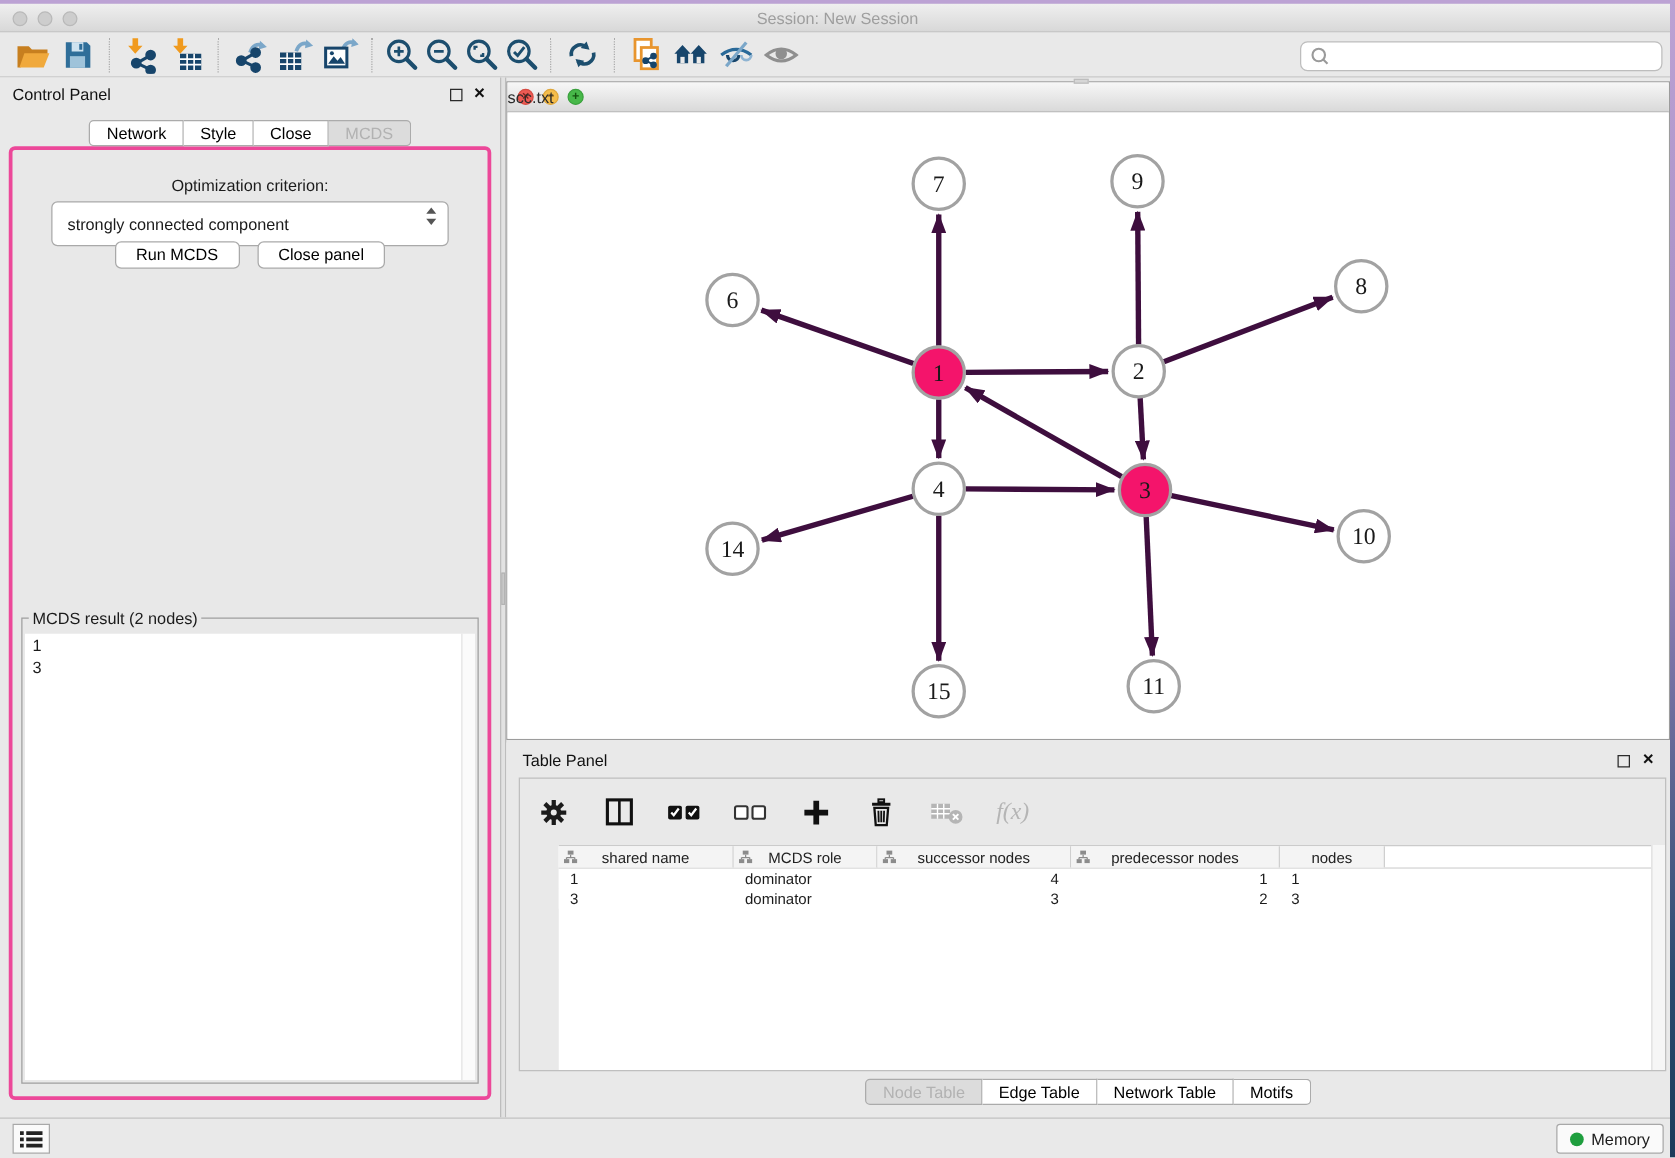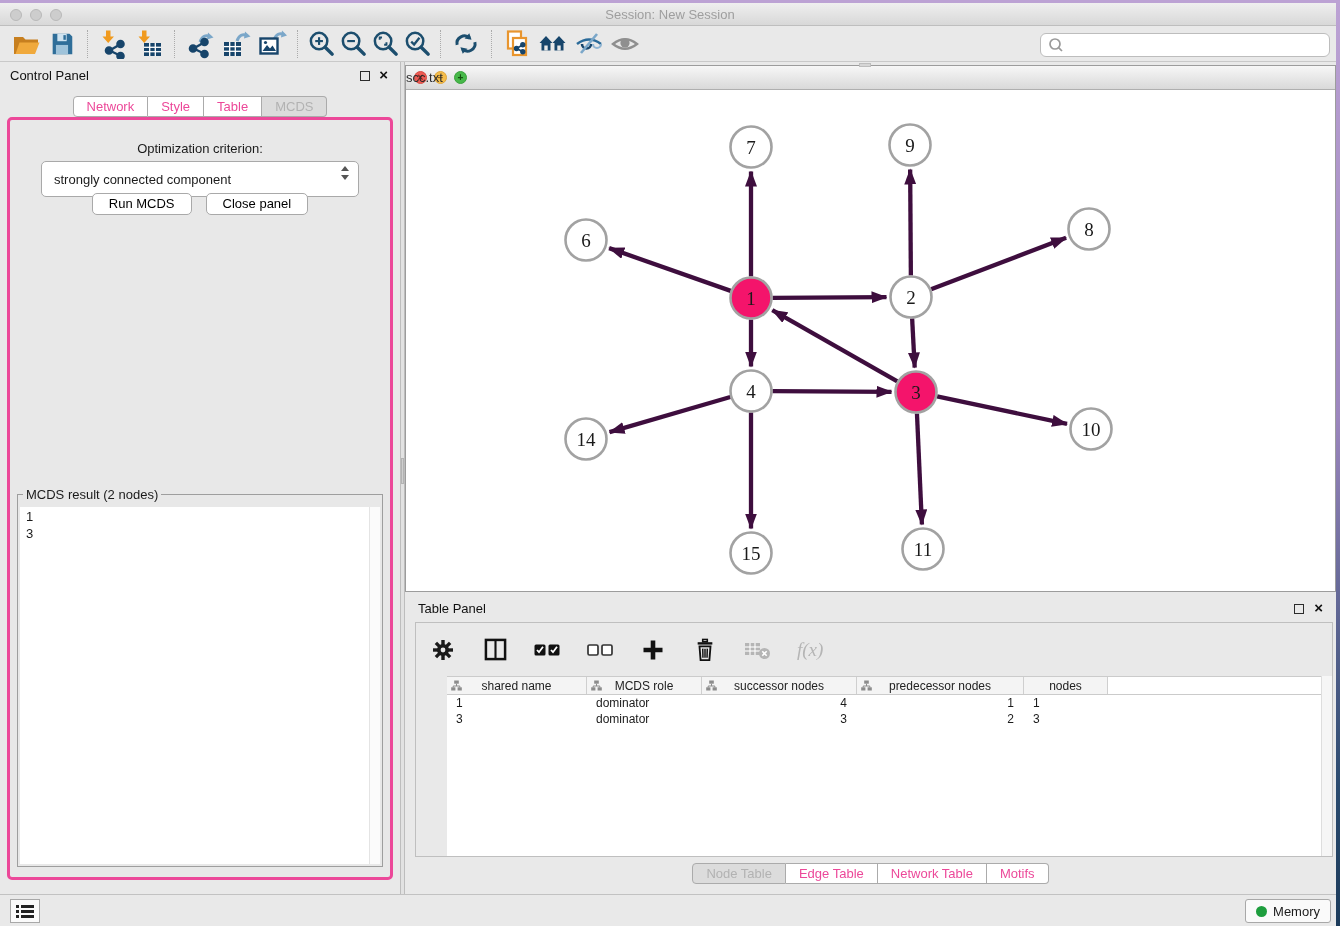--- a/index.html
+++ b/index.html
@@ -29,21 +29,21 @@
   
   .control-panel { position:absolute; left:0; top:62px; width:400px; height:832px; background:#E9E9E9; }
   .cp-header { position:absolute; top:0; left:0; right:0; height:28px; }
   .panel-title { position:absolute; left:10px; top:6px; font-size:13px; color:#111; }
   .float-icon { position:absolute; width:10px; height:10px; border:1.6px solid #2b2b2b; top:9px; }
   .close-x { position:absolute; top:5px; font-size:15px; font-weight:bold; color:#111; line-height:16px; }
   .cp-header .float-icon { right:30px; } .cp-header .close-x { right:12px; }
 
   .seg-tabs { display:flex; }
   .seg-tab { background:#fff; border:1px solid #ABABAB; border-left:none; padding:2px 13px; font-size:13px;
-             height:21px; line-height:16px; color:#ec4899; cursor:default; white-space:nowrap; }
+             height:21px; line-height:16px; color:#000000; cursor:default; white-space:nowrap; }
   .seg-tab:first-child { border-left:1px solid #ABABAB; border-radius:4px 0 0 4px; }
   .seg-tab:last-child { border-radius:0 4px 4px 0; }
   .seg-tab.selected { background:#DCDCDC; color:#B2B2B2; }
 
   .cp-tabs { position:absolute; top:34px; left:0; right:0; display:flex; justify-content:center; z-index:2; }
   .cp-content { position:absolute; top:55px; left:7px; right:7px; bottom:14px; background:#E8E8E8;
                 border:3px solid #ec4899; border-radius:5px; }
   .opt-label { position:absolute; top:21px; left:0; right:0; text-align:center; font-size:13px; }
   .dropdown { position:absolute; left:31px; right:31px; top:41px; height:36px; background:#fff;
               border:1px solid #A9A9A9; border-radius:5px; display:flex; align-items:center;
@@ -295,21 +295,21 @@
 
 <div class="control-panel">
   <div class="cp-header">
     <div class="panel-title">Control Panel</div>
     <div class="float-icon"></div>
     <div class="close-x">×</div>
   </div>
   <div class="cp-tabs seg-tabs">
       <div class="seg-tab">Network</div>
       <div class="seg-tab">Style</div>
-      <div class="seg-tab">Table</div>
+      <div class="seg-tab">Close</div>
       <div class="seg-tab selected">MCDS</div>
     </div>
   <div class="cp-content">
     <div class="opt-label">Optimization criterion:</div>
     <div class="dropdown">
       <span>strongly connected component</span>
       <span class="dd-arrows">
           <span class="up"></span>
           <span class="down"></span>
         </span>

